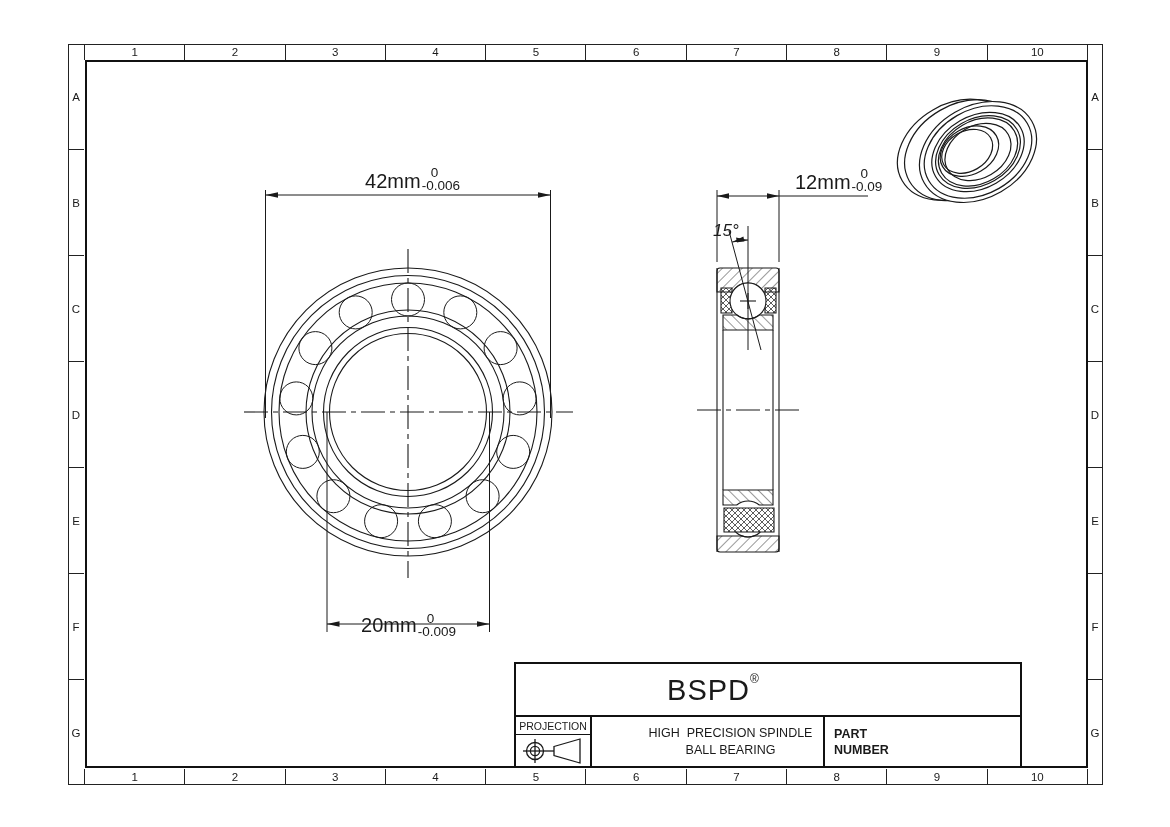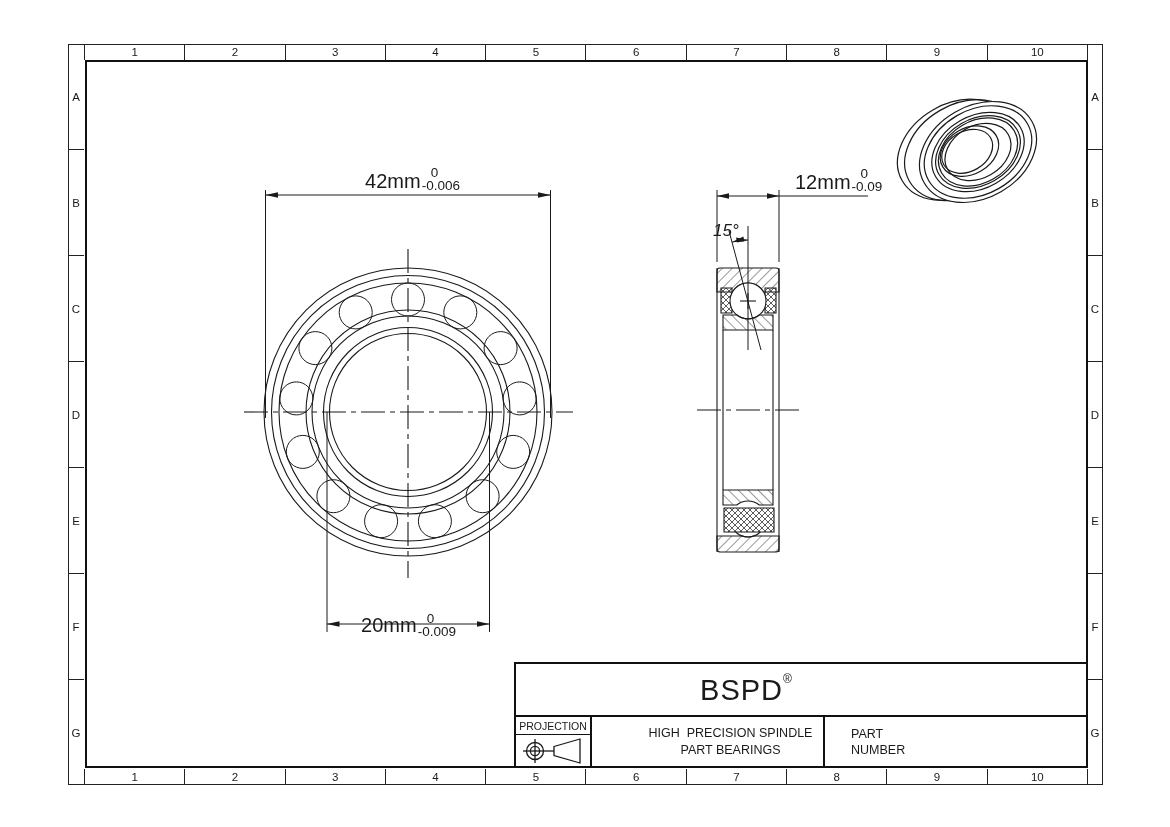--- a/index.html
+++ b/index.html
@@ -29,38 +29,38 @@
 
   
   .dim { position:absolute; display:flex; align-items:flex-end; justify-content:center;
          font-size:20px; line-height:22px; white-space:nowrap; }
   .dim .tol { display:flex; flex-direction:column; align-items:flex-start;
               font-size:13.5px; line-height:13px; margin-left:1px; }
   .dim .tol .up { padding-left:9px; }
   .angle-label { position:absolute; font-size:17px; }
 
   
-  #title-block { left:514px; top:662px; width:574px; height:106px; background:#fff;
+  #title-block { left:514px; top:662px; width:508px; height:106px; background:#fff;
                  border:2px solid #111; box-sizing:border-box; display:flex; flex-direction:column; }
   .tb-top { height:51px; display:flex; align-items:center; justify-content:center;
             padding-right:96px; box-sizing:border-box; }
   .tb-logo-wrap { display:flex; align-items:flex-start; margin-right:14px; }
   .tb-logo { font-size:29px; line-height:30px; letter-spacing:1px; }
   .tb-logo-wrap sup { font-size:12px; line-height:12px; margin-top:-2px; }
   .tb-company-wrap { text-align:center; font-size:13px; line-height:16px; }
   .tb-bottom { flex:1; border-top:2px solid #111; display:flex; }
   .tb-proj { width:76px; border-right:2px solid #111; box-sizing:border-box; display:flex; flex-direction:column; }
   .tb-proj-label { font-size:10.5px; text-align:center; padding:3px 0 2px 0; border-bottom:1.5px solid #111; }
   .tb-proj-sym { flex:1; display:flex; align-items:center; justify-content:center; }
   .tb-product { width:233px; border-right:2px solid #111; box-sizing:border-box;
                 display:flex; flex-direction:column; align-items:center; justify-content:center;
                 font-size:12.5px; line-height:17px; }
   .tb-product div { white-space:pre;padding-left:46px; }
   .tb-part { flex:1; display:flex; align-items:center; }
-  .tb-part-label { font-size:12.5px; line-height:16px; padding-left:26px; }
+  .tb-part-label { font-size:12.5px; line-height:16px; padding-left:9px;font-weight:bold; }
   .tb-part-number { flex:1; text-align:center; font-size:21.5px; padding-right:6px; }
 </style>
 </head>
 <body>
 
 <div id="sheet">
 
   <div class="abs" id="outer-frame"></div>
 
   <div class="abs strip-h" style="top:44px;">
@@ -269,21 +269,21 @@
             <circle cx="14" cy="15" r="8.5"></circle>
             <circle cx="14" cy="15" r="4.6"></circle>
             <line x1="2" y1="15" x2="33" y2="15"></line>
             <line x1="14" y1="3" x2="14" y2="27"></line>
             <polygon points="33,10.5 59,3 59,27 33,19.5"></polygon>
           </svg>
         </div>
       </div>
       <div class="tb-product">
         <div>HIGH  PRECISION SPINDLE</div>
-        <div>PART BEARINGS</div>
+        <div>BALL BEARING</div>
       </div>
       <div class="tb-part">
         <div class="tb-part-label">
           <div>PART</div>
           <div>NUMBER</div>
         </div>
       </div>
     </div>
   </div>
 

